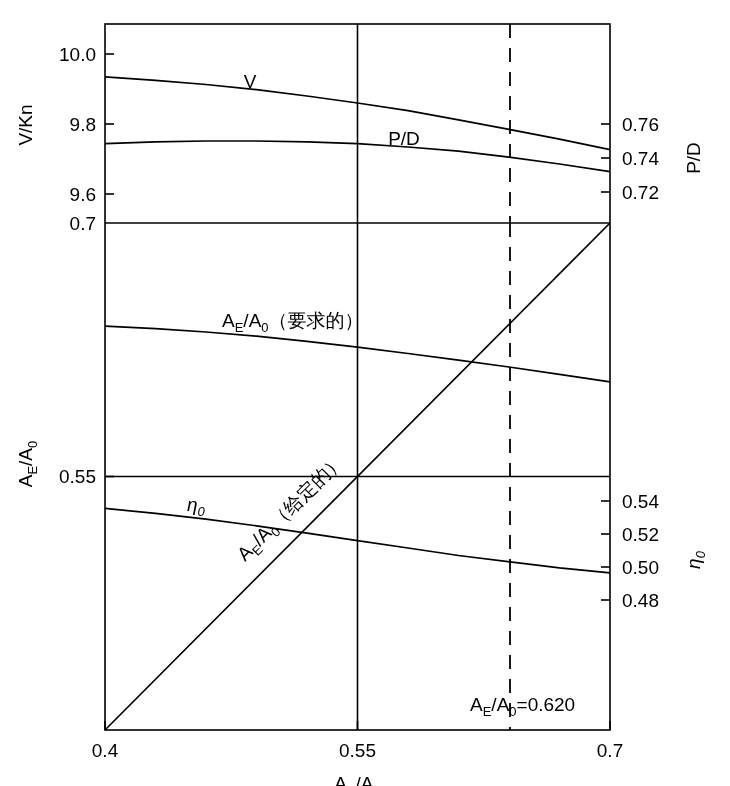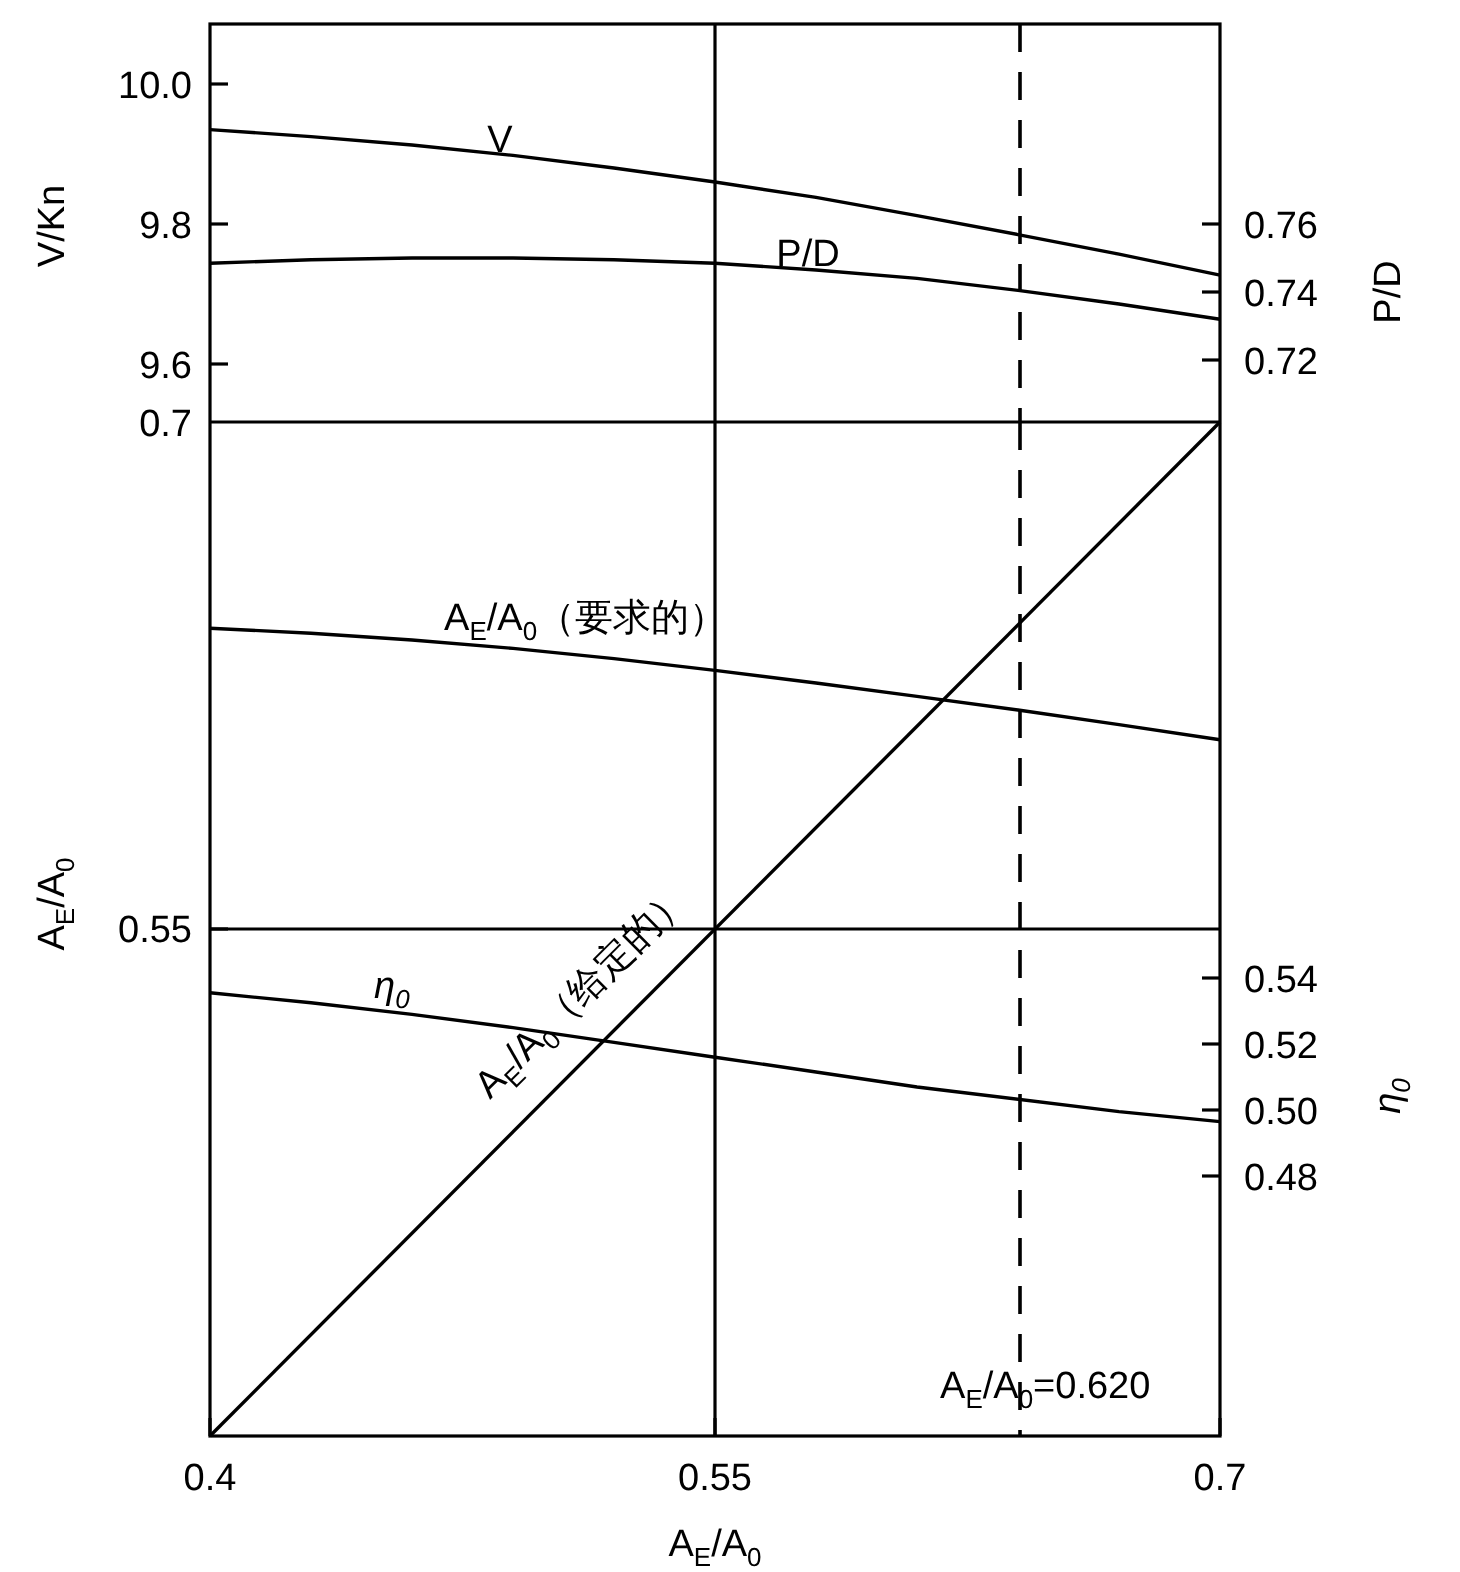--- a/index.html
+++ b/index.html
@@ -11,21 +11,21 @@
     width: 730px;
     height: 786px;
     font-family: "Liberation Sans", sans-serif;
     color: #000000;
     position: relative;
     overflow: hidden;
   }
   #chart-root {
     position: absolute;
     left: 0;
-    top: 0;
+    top: 12px;
     width: 730px;
     height: 658px;
   }
   svg.plot {
     position: absolute;
     left: 0;
     top: 0;
     width: 730px;
     height: 786px;
   }

